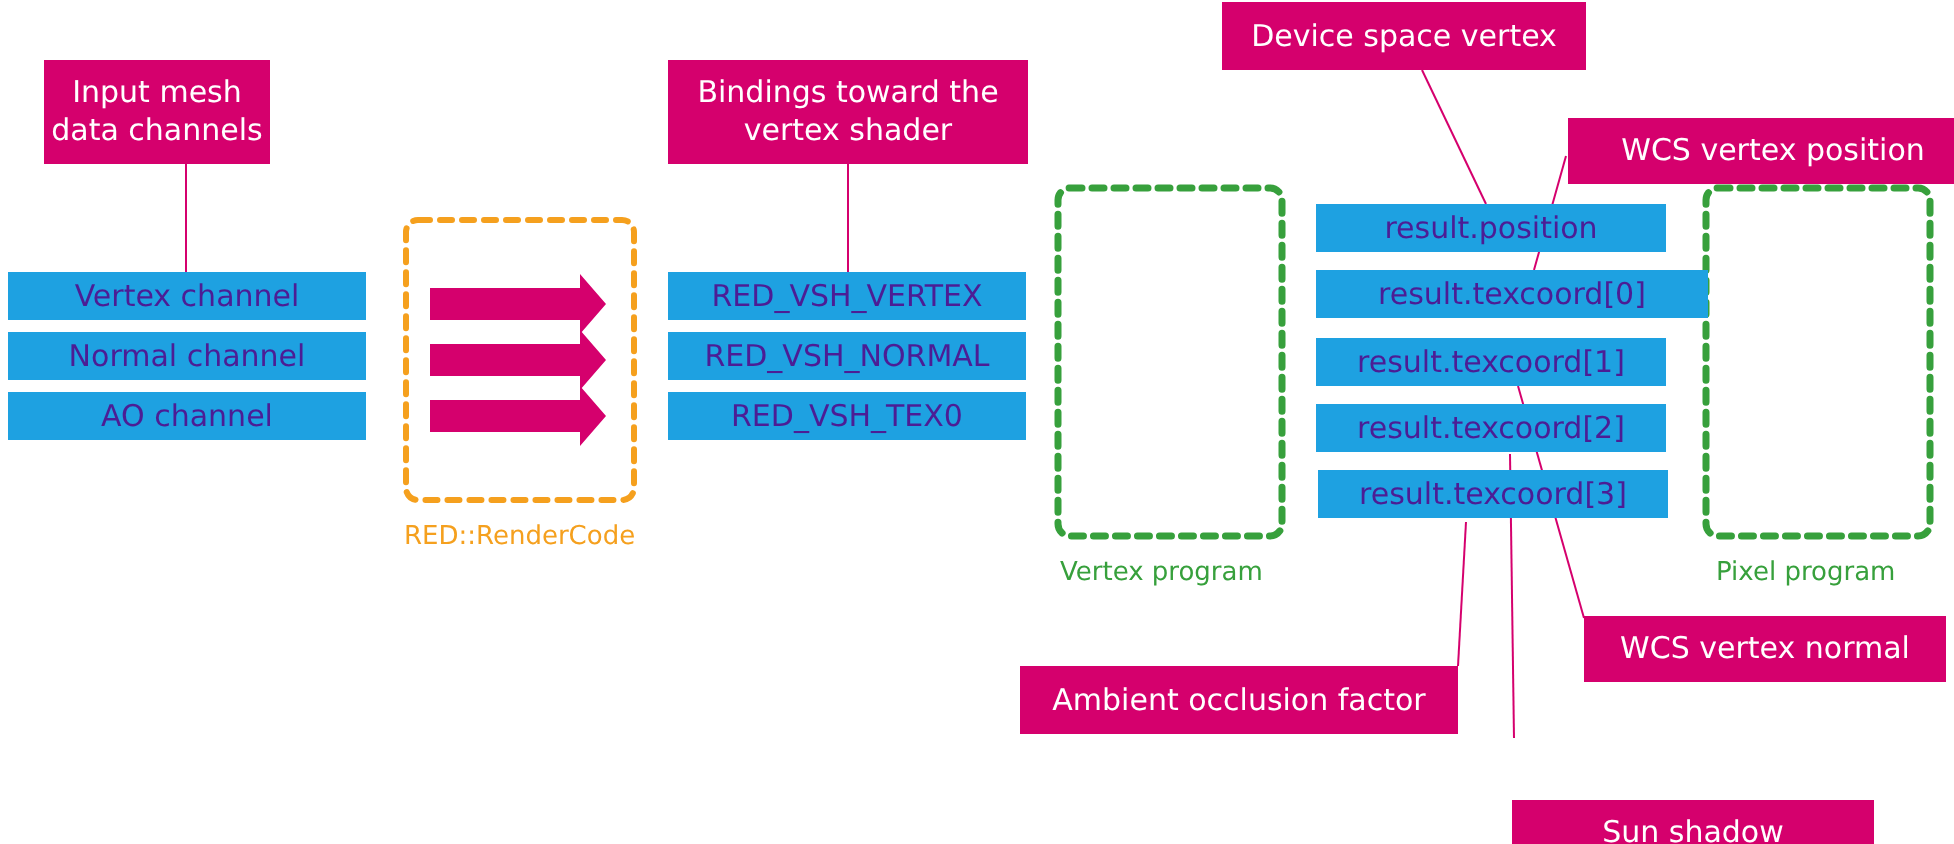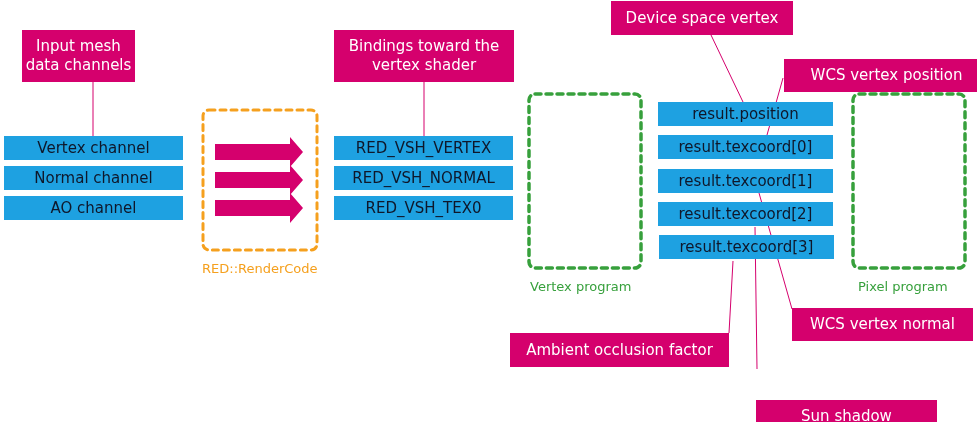--- a/index.html
+++ b/index.html
@@ -1,21 +1,21 @@
 <!DOCTYPE html>
 <html><head>
 <meta charset="utf-8">
 <style>
   html, body { margin: 0; padding: 0; background: #ffffff; }
   body { width: 977px; height: 422px; position: relative; overflow: hidden;
          font-family: "DejaVu Sans", sans-serif; }
   .callout { position: absolute; background: #d5006d; color: #ffffff; font-size: 15px;
              line-height: 19px; text-align: center; display: flex; align-items: center;
              justify-content: center; box-sizing: border-box; }
-  .bar { position: absolute; background: #1ea1e1; color: #0f172a; font-size: 15px;
+  .bar { position: absolute; background: #1ea1e1; color: #4c1d95; font-size: 15px;
          display: flex; align-items: center; justify-content: center; box-sizing: border-box;
          height: 24px; }
   .caption { position: absolute; font-size: 13px; }
   svg.overlay { position: absolute; left: 0; top: 0; }
 </style>
 </head>
 <body>
 
 <svg class="overlay" width="977" height="422">
 
@@ -57,21 +57,21 @@
 <div class="callout" style="left:334px;top:30px;width:180px;height:52px;white-space:pre-line;">Bindings toward the
 vertex shader</div>
 <div class="bar" style="left:334px;top:136px;width:179px;">RED_VSH_VERTEX</div>
 <div class="bar" style="left:334px;top:166px;width:179px;">RED_VSH_NORMAL</div>
 <div class="bar" style="left:334px;top:196px;width:179px;">RED_VSH_TEX0</div>
 
 <div class="caption" style="left:530px;top:279px;color:#37a03c;">Vertex program</div>
 <div class="caption" style="left:858px;top:279px;color:#37a03c;">Pixel program</div>
 
 <div class="bar" style="left:658px;top:102px;width:175px;">result.position</div>
-<div class="bar" style="left:658px;top:135px;width:175px;">result.texcoord[0]</div>
+<div class="bar" style="left:658px;top:135px;width:196px;">result.texcoord[0]</div>
 <div class="bar" style="left:658px;top:169px;width:175px;">result.texcoord[1]</div>
 <div class="bar" style="left:658px;top:202px;width:175px;">result.texcoord[2]</div>
 <div class="bar" style="left:659px;top:235px;width:175px;">result.texcoord[3]</div>
 
 <div class="callout" style="left:611px;top:1px;width:182px;height:34px;">Device space vertex</div>
 <div class="callout" style="left:784px;top:59px;width:205px;height:33px;">WCS vertex position</div>
 <div class="callout" style="left:792px;top:308px;width:181px;height:33px;">WCS vertex normal</div>
 <div class="callout" style="left:510px;top:333px;width:219px;height:34px;">Ambient occlusion factor</div>
 <div class="callout" style="left:756px;top:368px;width:181px;height:52px;white-space:pre-line;margin-top:32px;">Sun shadow
 sampling UVs</div>

